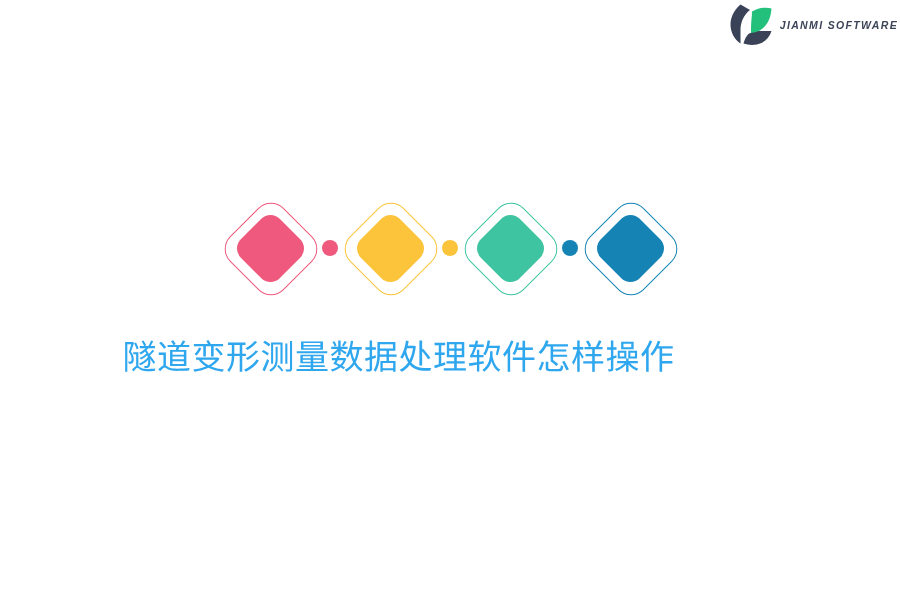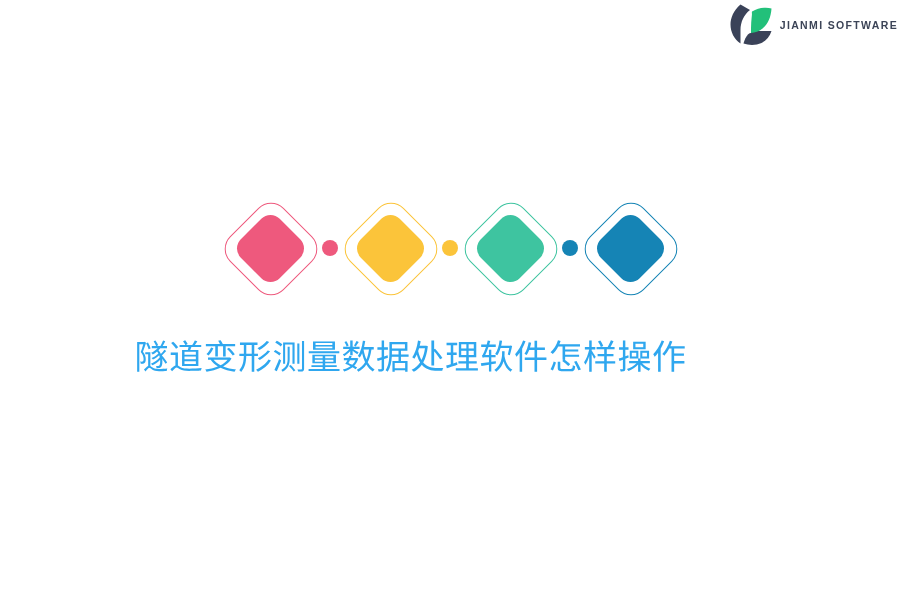--- a/index.html
+++ b/index.html
@@ -54,20 +54,21 @@
     white-space: nowrap;
   }
   .brand-sub {
     font-size: 10.5px;
     font-weight: 700;
     color: #3c4457;
     letter-spacing: 1.35px;
     margin-top: 3px;
     white-space: nowrap;
     text-align: right;
+    font-style: italic;
   }
 
   
   .diamond-row {
     position: absolute;
     left: 0;
     top: 189px;
     width: 900px;
     height: 118px;
     display: flex;
@@ -117,21 +118,20 @@
     margin: 0 -6px;
   }
 
   
   .title-block {
     position: absolute;
     left: 0;
     top: 336px;
     width: 797px;
     text-align: center;
-    padding-left: 12px;
   }
   .title-line {
     color: #2fa7ef;
     font-size: 34px;
     line-height: 42px;
     font-weight: 400;
     letter-spacing: 0.5px;
     font-family: "DejaVu Sans", "Liberation Sans", sans-serif;
     white-space: nowrap;
   }

